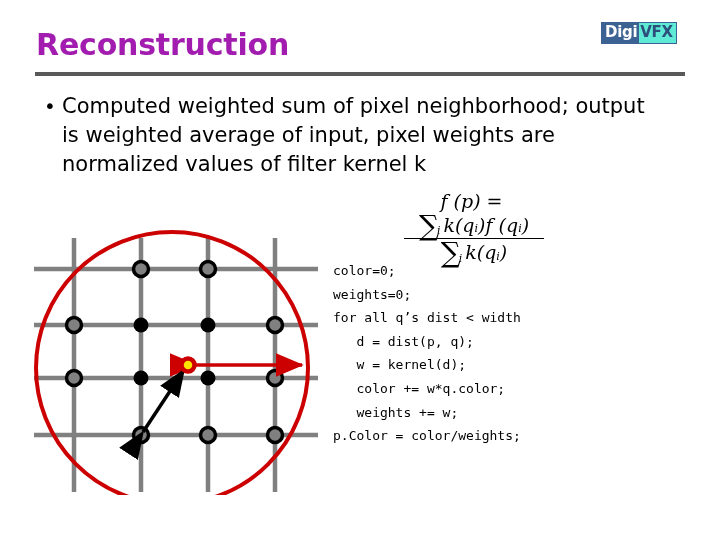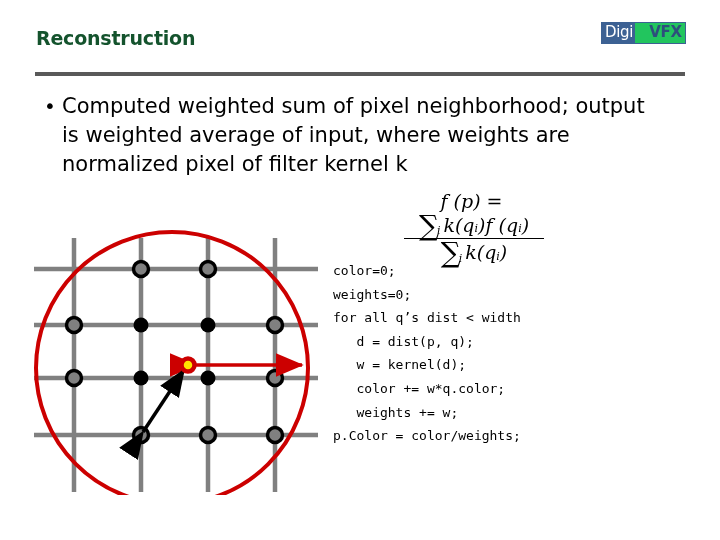--- a/index.html
+++ b/index.html
@@ -15,23 +15,23 @@
     font-family: "DejaVu Sans", sans-serif;
   }
 
   
   #slide-title {
     position: absolute;
     left: 36px;
     top: 27px;
     font-family: "DejaVu Sans", sans-serif;
     font-weight: bold;
-    font-size: 19px;
+    font-size: 30px;
     letter-spacing: -0.2px;
-    color: #14532d;
+    color: #a21caf;
     white-space: nowrap;
   }
   #title-rule {
     position: absolute;
     left: 35px;
     top: 72px;
     width: 650px;
     height: 4px;
     background: #595959;
   }
@@ -45,34 +45,34 @@
     border: 1.5px solid #3c6193;
     display: flex;
     align-items: stretch;
     background: #ffffff;
     box-sizing: border-box;
   }
   #logo .logo-digi {
     background: #3c6193;
     color: #ffffff;
     font-family: "DejaVu Sans", sans-serif;
-    font-weight: normal;
+    font-weight: bold;
     font-size: 15px;
     line-height: 19px;
     padding: 0 2px 0 3px;
     letter-spacing: -0.3px;
   }
   #logo .logo-vfx {
-    background: #22c55e;
+    background: #5eead4;
     color: #2d4f7c;
     font-family: "DejaVu Sans", sans-serif;
     font-weight: bold;
     font-size: 15px;
     line-height: 19px;
-    padding: 0 3px 0 14px;
+    padding: 0 3px 0 1px;
     letter-spacing: -0.3px;
   }
 
   
   #bullet-block {
     position: absolute;
     left: 44px;
     top: 92px;
     width: 640px;
   }
@@ -181,21 +181,21 @@
 <div id="title-rule"></div>
 
 <div id="logo">
   <span class="logo-digi">Digi</span>
     <span class="logo-vfx">VFX</span>
 </div>
 
 <div id="bullet-block">
   <div class="bullet-row">
     <span class="bullet-dot">•</span>
-    <span id="bullet-text">Computed weighted sum of pixel neighborhood; output is weighted average of input, where weights are normalized pixel of filter kernel k</span>
+    <span id="bullet-text">Computed weighted sum of pixel neighborhood; output is weighted average of input, pixel weights are normalized values of filter kernel k</span>
   </div>
 </div>
 
 <div id="formula">
   <span class="fx-lhs">f (p) =</span>
   <span class="frac">
     <span class="num">
       <span class="sum">∑</span>
         <span class="sub">i</span>
         <span>k(q</span>

